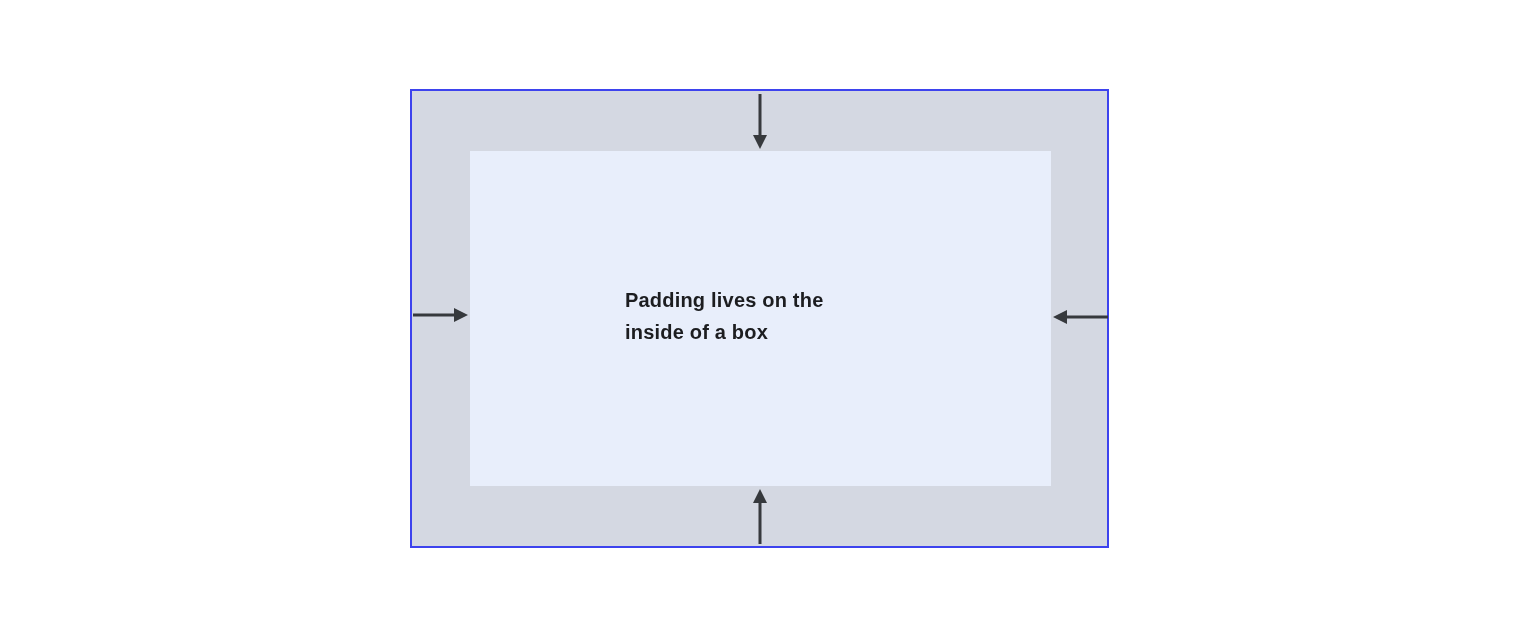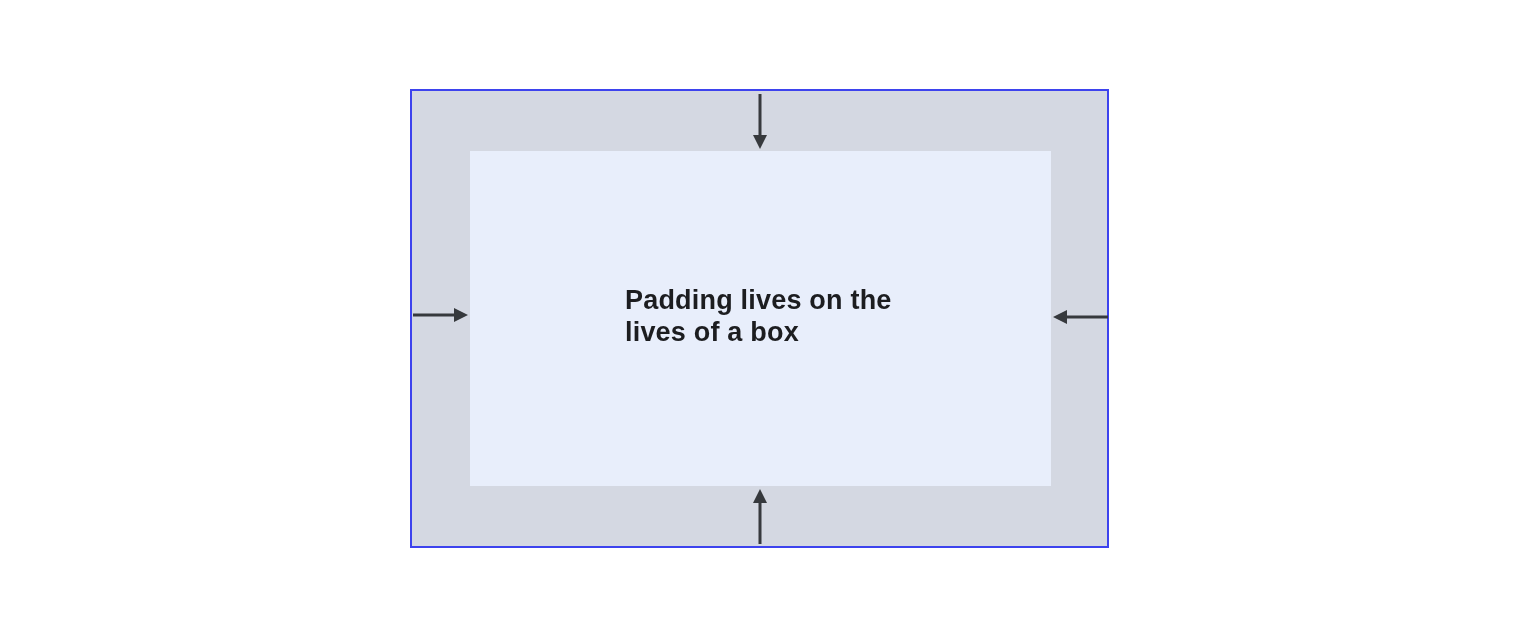--- a/index.html
+++ b/index.html
@@ -38,21 +38,21 @@
     left: 58px;
     top: 60px;
     width: 581px;
     height: 335px;
     background: var(--content-area);
   }
   .content-label {
     position: absolute;
     left: 155px;
     top: 133px;
-    font-size: 27px;
+    font-size: 20px;
     font-weight: bold;
     line-height: 32px;
     color: var(--text);
     letter-spacing: 0.2px;
     white-space: nowrap;
   }
   .content-label span { display: block; }
   .arrow {
     position: absolute;
     color: var(--arrow);
@@ -94,18 +94,18 @@
     <span class="arrow arrow-right">
       <svg viewBox="0 0 56 20" xmlns="http://www.w3.org/2000/svg">
         <line x1="56" y1="10" x2="13" y2="10" stroke="currentColor" stroke-width="3"></line>
         <polygon points="15,3 15,17 1,10" fill="currentColor"></polygon>
       </svg>
     </span>
 
     <div class="content-box">
       <div class="content-label">
         <span>Padding lives on the</span>
-        <span>lives of a box</span>
+        <span>inside of a box</span>
       </div>
     </div>
 
   </div>
 </div>
 
 </body></html>

